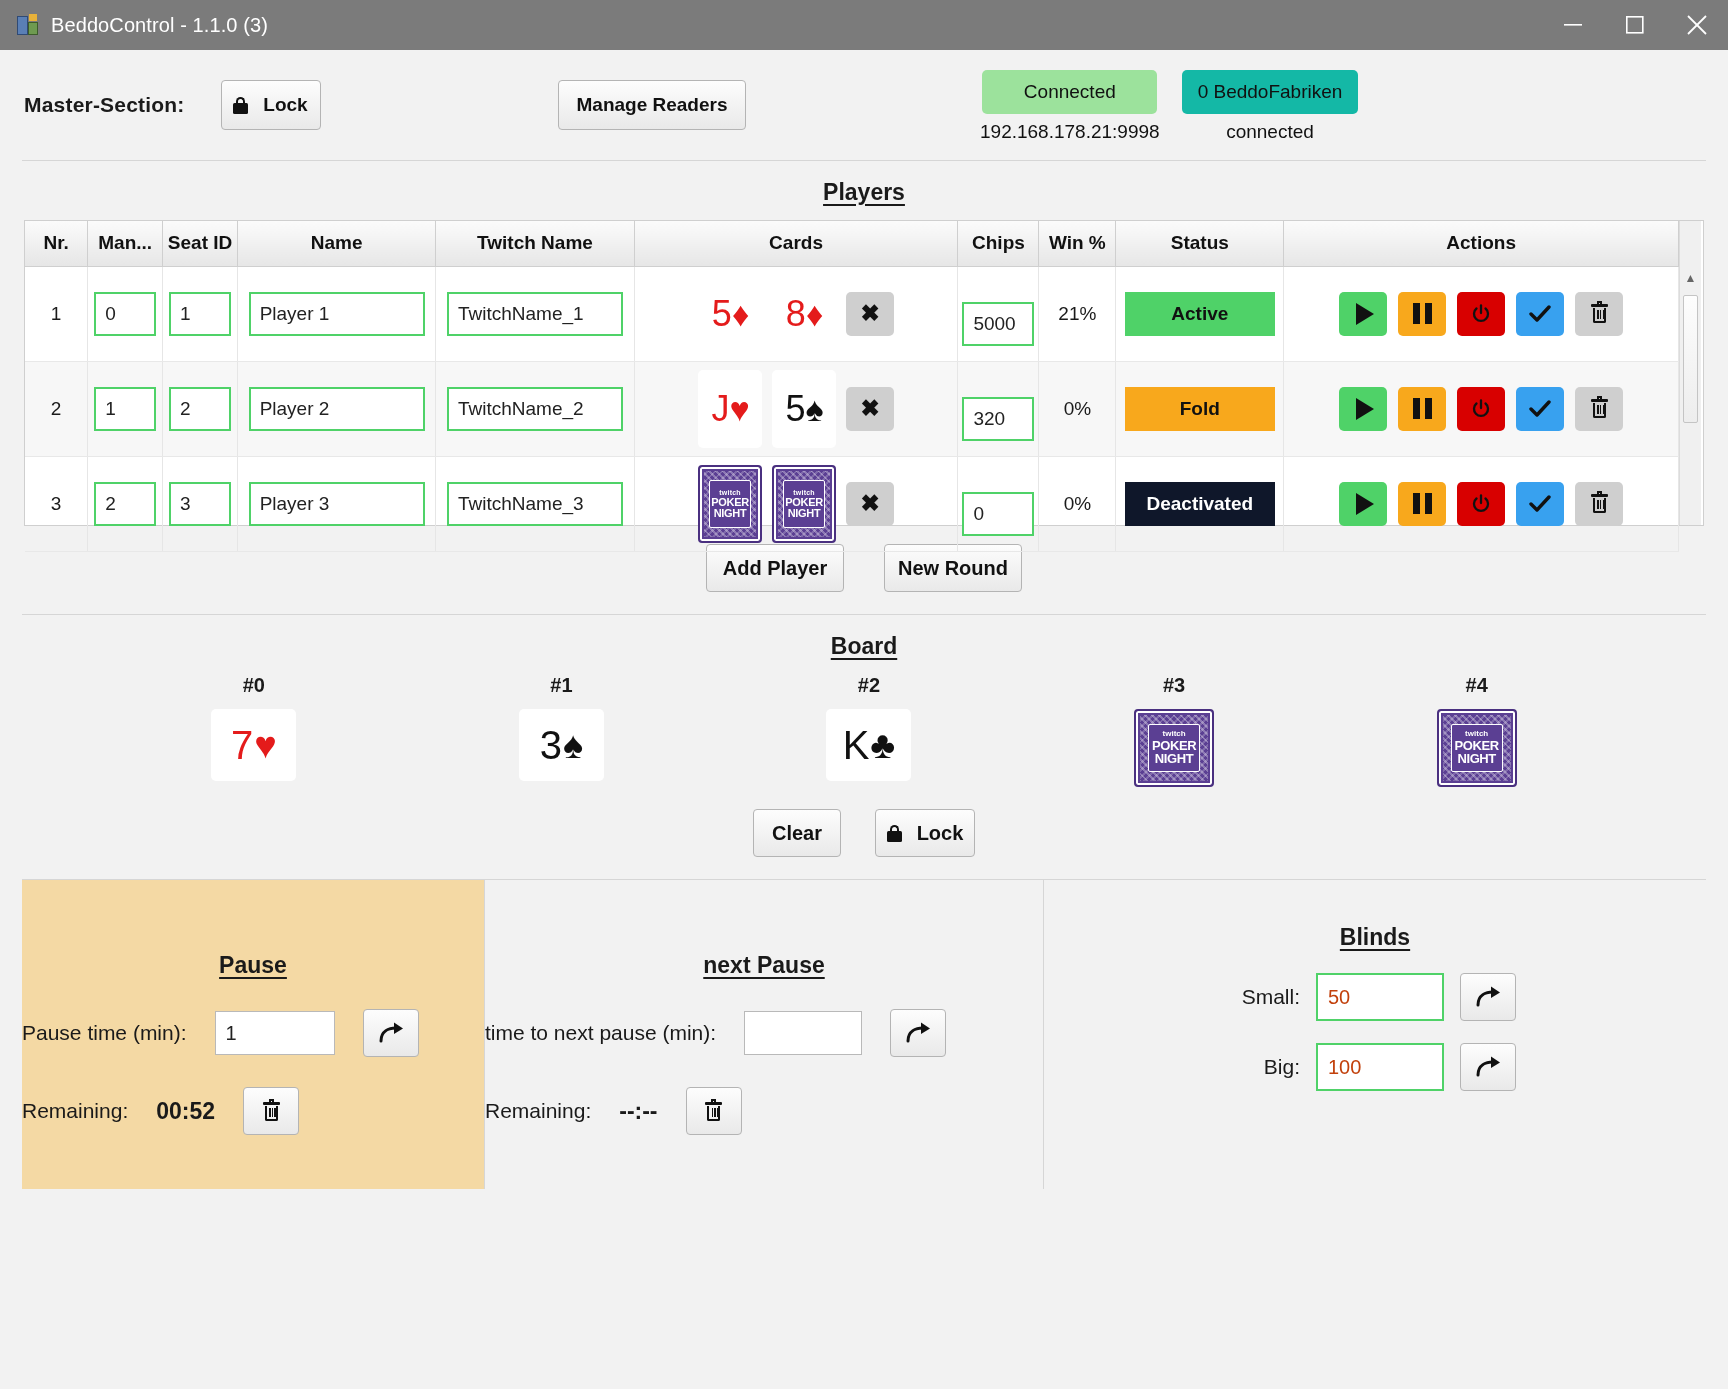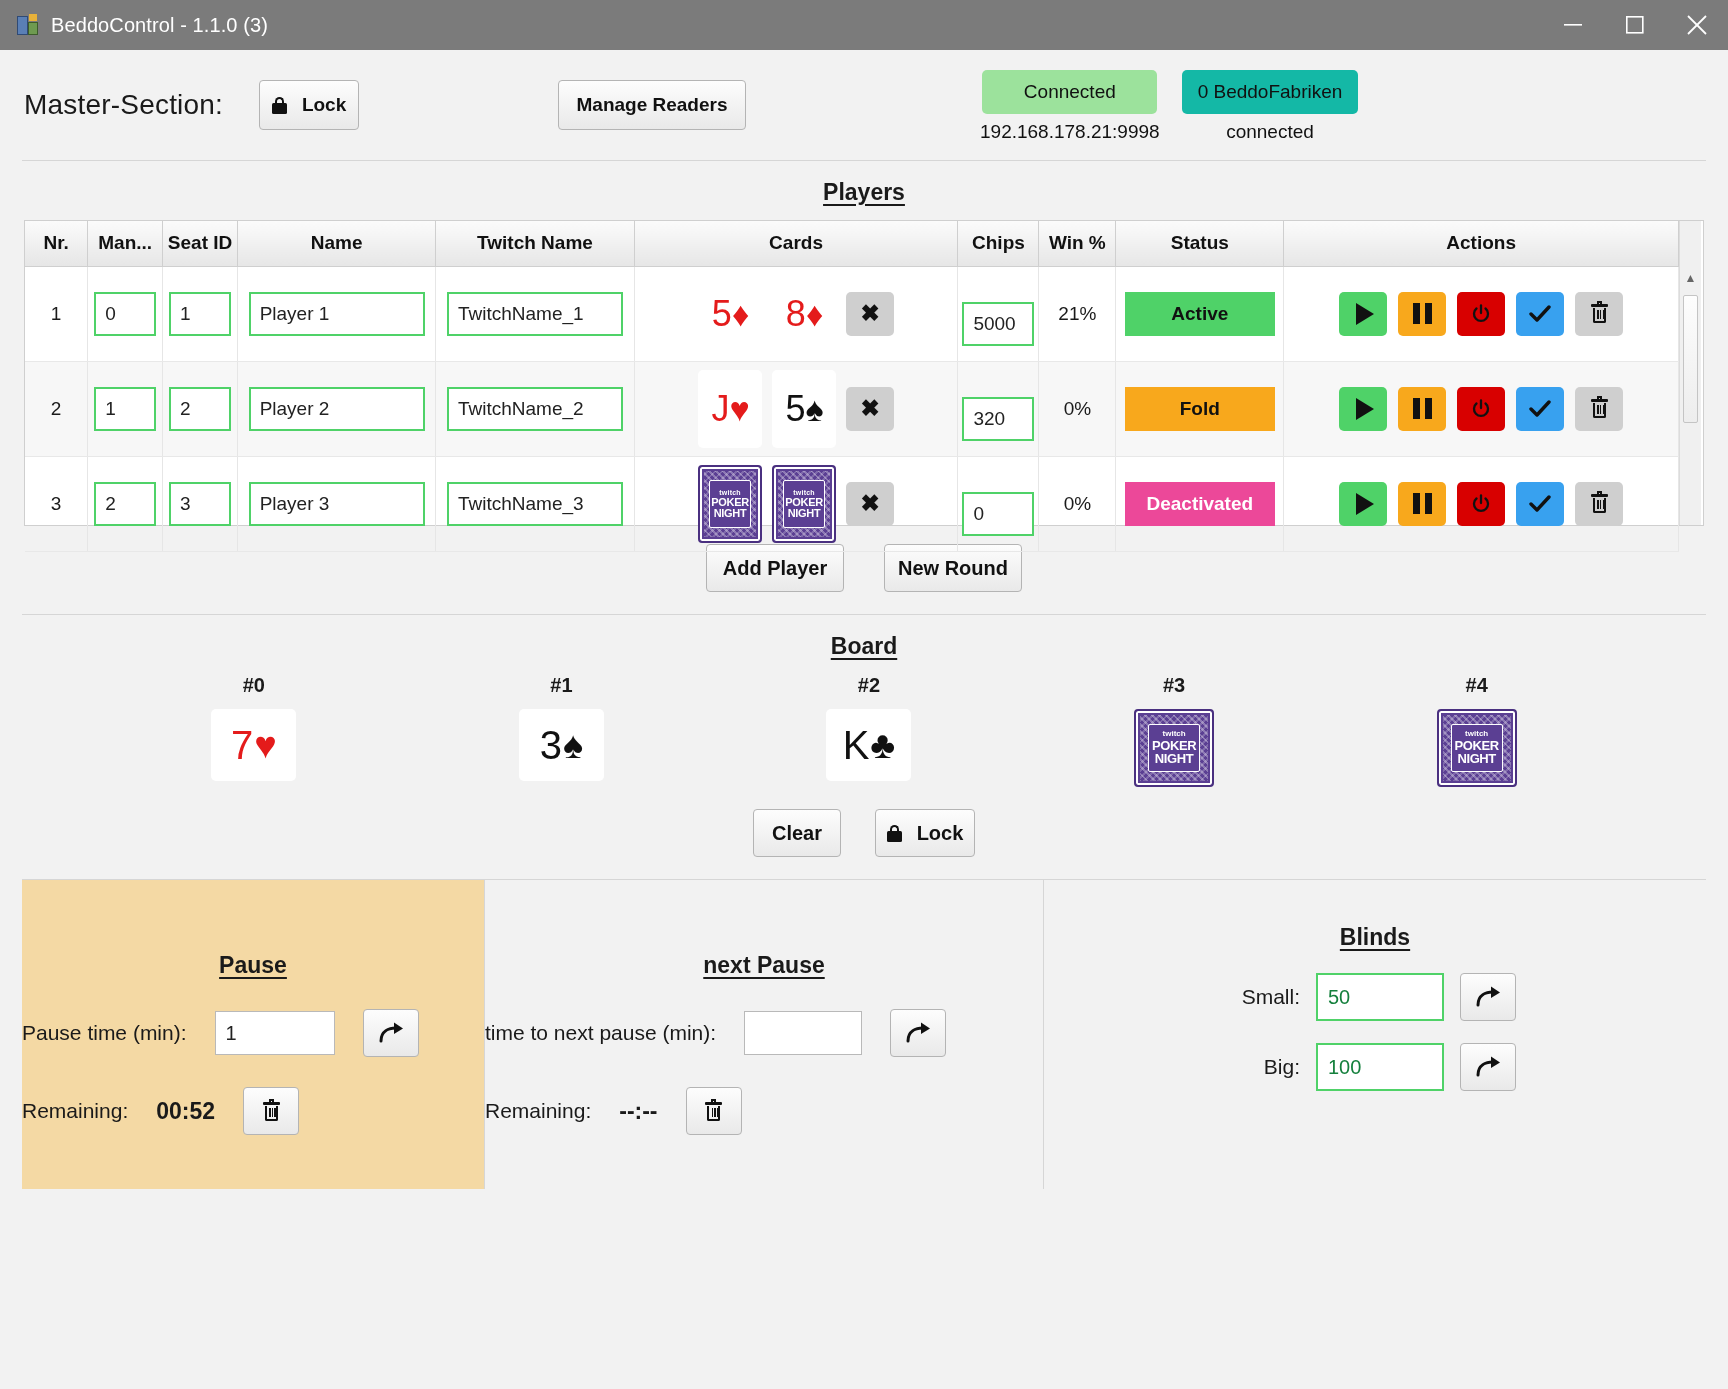--- a/index.html
+++ b/index.html
@@ -26,21 +26,21 @@
   .tb-btn {
     width:62px; height:50px; display:flex; align-items:center; justify-content:center;
     color:#fff;
   }
   .tb-btn svg { display:block; }
 
   
   .master {
     height:110px; display:flex; align-items:center; padding:0 24px; position:relative;
   }
-  .master-label { font-size:28px; font-weight:normal; letter-spacing:.2px; }
+  .master-label { font-size:21px; font-weight:bold; letter-spacing:.2px; }
   .btn3d {
     background:linear-gradient(#fdfdfd,#e9e9e9);
     border:1px solid #b4b4b4; border-radius:4px;
     font-family:"Liberation Sans", sans-serif;
     font-size:19px; font-weight:bold; color:#111;
     display:inline-flex; align-items:center; justify-content:center; gap:15px;
     cursor:default;
   }
   .btn-lock { width:100px; height:50px; margin-left:36px; }
   .btn-manage { width:188px; height:50px; position:absolute; left:558px; }
@@ -132,21 +132,21 @@
     font-size:23px; font-weight:bold; color:#111; display:inline-flex;
     align-items:center; justify-content:center; cursor:default;
   }
 
   .badge {
     display:inline-flex; align-items:center; justify-content:center;
     height:44px; width:150px; font-size:19px; font-weight:bold; color:#111;
   }
   .badge.active { background:#4fd268; }
   .badge.fold { background:#f8a81c; }
-  .badge.deact { background:#ec4899; color:#fff; }
+  .badge.deact { background:#0f172a; color:#fff; }
 
   .act-wrap { display:flex; gap:11px; justify-content:center; align-items:center; }
   .act {
     width:48px; height:44px; border:none; border-radius:5px; cursor:default;
     display:inline-flex; align-items:center; justify-content:center;
   }
   .act.play { background:#4fd268; }
   .act.pause { background:#f8a81c; }
   .act.power { background:#d80000; }
   .act.check { background:#38a1ef; }
@@ -242,21 +242,21 @@
   .trash-glyph .lid { position:absolute; left:0; top:0; width:17px; height:3px; background:#111; border-radius:1px;}
   .trash-glyph .handle { position:absolute; left:6px; top:-3px; width:5px; height:3px; border:2px solid #111; border-bottom:none;}
   .trash-glyph .can { position:absolute; left:2px; top:4px; width:13px; height:15px; border:2px solid #111; border-top:none; border-radius:0 0 2px 2px;}
   .trash-glyph .can i { position:absolute; top:2px; width:1.6px; height:9px; background:#111; }
   .trash-glyph .can i:nth-child(1){left:2.5px;} .trash-glyph .can i:nth-child(2){left:5.2px;} .trash-glyph .can i:nth-child(3){left:7.9px;}
 
   .blinds-rows { margin-top:18px; }
   .brow { display:flex; align-items:center; justify-content:flex-end; gap:16px; margin-top:22px; padding-right:190px; }
   .brow .blbl { font-size:21px; width:78px; text-align:right; }
   .binp { width:128px; height:48px; border:2px solid #4fd268; background:#fff;
-          font-size:20px; font-family:"Liberation Sans", sans-serif; padding:0 10px; color:#15803d; outline:none; }
+          font-size:20px; font-family:"Liberation Sans", sans-serif; padding:0 10px; color:#c2410c; outline:none; }
 </style>
 </head>
 <body>
 
 <div class="titlebar">
   <div class="tb-icon">
     <div class="b1"></div>
       <div class="b2"></div>
       <div class="b3"></div>
   </div>

